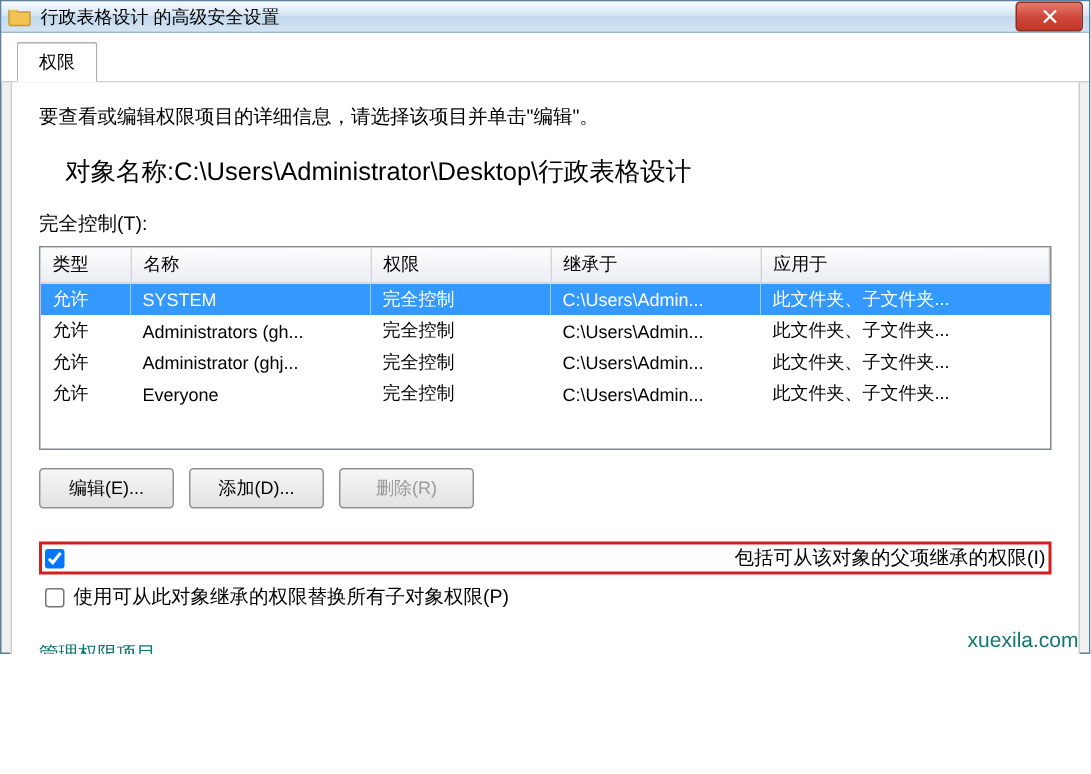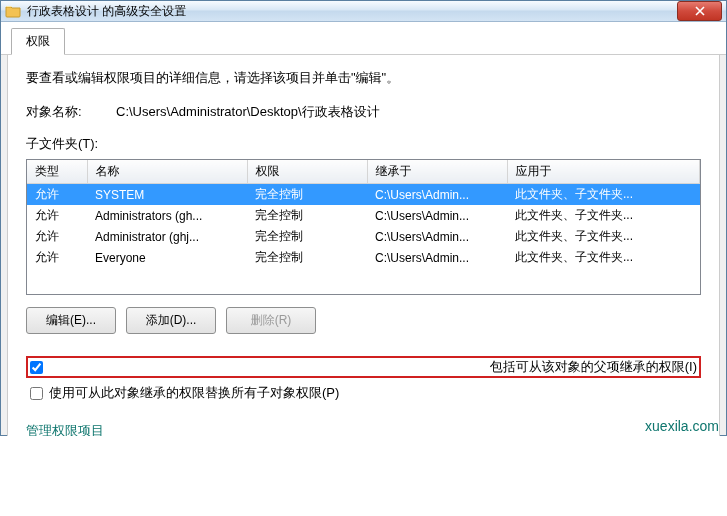--- a/index.html
+++ b/index.html
@@ -7,21 +7,21 @@
 .window { width: 727px; height: 436px; border: 1px solid #5a7fa0; background: #f0f0f0; display: flex; flex-direction: column; }
 .titlebar { height: 30px; background: linear-gradient(to bottom, #f7fbff 0%, #d8e7f5 45%, #c4d9ed 50%, #d3e4f4 100%); border-bottom: 1px solid #9fb8d0; display: flex; align-items: center; padding: 0 4px; }
 .titlebar .icon { width: 16px; height: 16px; margin-right: 6px; display: inline-block; }
 .titlebar .title { flex: 1; color: #000; font-size: 12px; }
 .titlebar .close { width: 45px; height: 20px; background: linear-gradient(to bottom, #e67a6f 0%, #d04a3c 50%, #c13525 100%); border: 1px solid #8a2d22; border-radius: 3px; color: #fff; display: flex; align-items: center; justify-content: center; cursor: pointer; }
 .titlebar .close svg { width: 10px; height: 10px; }
 .tab-strip { background: #fff; padding: 6px 10px 0 10px; border-bottom: 1px solid #ccc; }
 .tab { display: inline-block; padding: 4px 14px; background: #fff; border: 1px solid #b0b0b0; border-bottom: 1px solid #fff; margin-bottom: -1px; border-radius: 2px 2px 0 0; font-size: 12px; }
 .content { flex: 1; background: #fff; padding: 14px 18px 10px 18px; margin: 0 6px 6px 6px; border: 1px solid #ccc; border-top: none; }
 .instruction { margin-bottom: 16px; font-size: 13px; }
-.obj-row { display: flex; margin-bottom: 14px; font-size: 13px; }
+.obj-row { display: flex; margin-bottom: 14px; font-size: 17px; text-align: right; }
 .obj-label { width: 90px; }
 .obj-value { font-family: Tahoma, sans-serif; }
 .perm-label { margin-bottom: 6px; font-size: 13px; }
 .table-wrap { border: 1px solid #828790; background: #fff; height: 136px; overflow: hidden; }
 table { width: 100%; border-collapse: collapse; font-size: 12px; }
 thead th { text-align: left; font-weight: normal; padding: 3px 8px; background: linear-gradient(to bottom,#fdfdfd,#eaeef3); border-right: 1px solid #d5d5d5; border-bottom: 1px solid #d5d5d5; }
 tbody td { padding: 2px 8px; white-space: nowrap; overflow: hidden; text-overflow: ellipsis; }
 tbody tr.selected { background: #3399ff; color: #fff; }
 .col-type { width: 60px; }
 .col-name { width: 160px; }
@@ -65,21 +65,21 @@
   </div>
 
   <div class="content">
     <div class="instruction">要查看或编辑权限项目的详细信息，请选择该项目并单击"编辑"。</div>
 
     <div class="obj-row">
       <div class="obj-label">对象名称:</div>
       <div class="obj-value">C:\Users\Administrator\Desktop\行政表格设计</div>
     </div>
 
-    <div class="perm-label">子文件夹(T):</div>
+    <div class="perm-label">完全控制(T):</div>
 
     <div class="table-wrap">
       <table>
         <thead>
           <tr>
             <th class="col-type">类型</th>
             <th class="col-name">名称</th>
             <th class="col-perm">权限</th>
             <th class="col-inh">继承于</th>
             <th>应用于</th>

